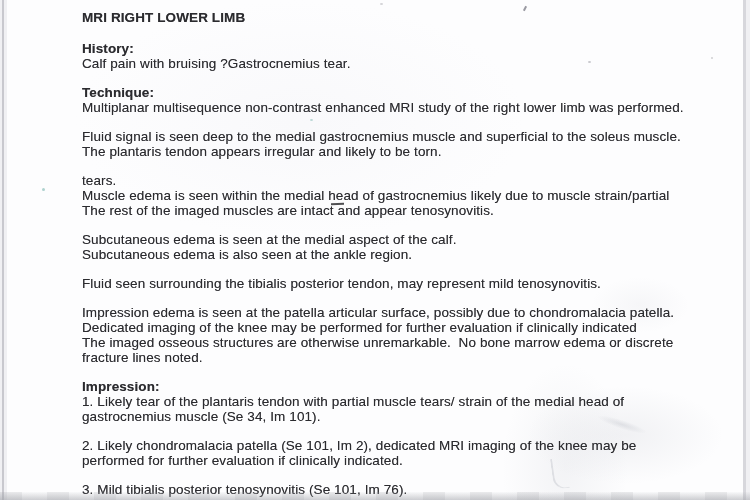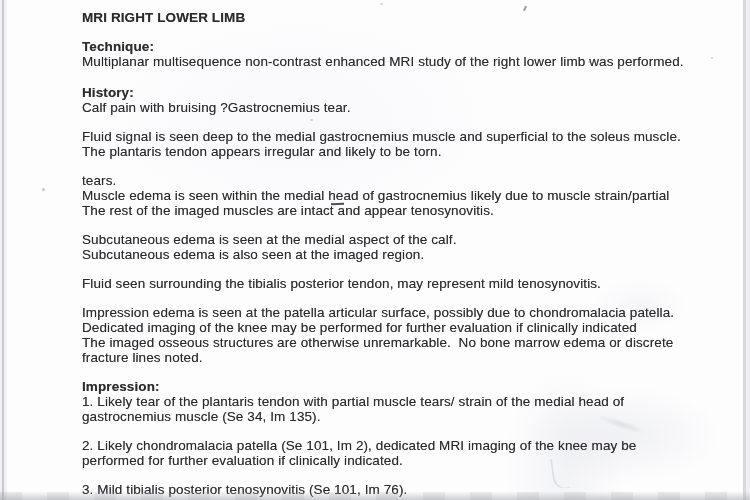--- a/index.html
+++ b/index.html
@@ -54,61 +54,61 @@
 </style>
 </head>
 <body>
 
 <div class="scan-page">
 
   <div class="content">
 
     <div class="line b">MRI RIGHT LOWER LIMB</div>
 
+    <div class="para gap16">
+      <div class="line b">History:</div>
+      <div class="line">Calf pain with bruising ?Gastrocnemius tear.</div>
+    </div>
+
     <div class="para">
       <div class="line b">Technique:</div>
       <div class="line">Multiplanar multisequence non-contrast enhanced MRI study of the right lower limb was performed.</div>
-    </div>
-
-    <div class="para gap16">
-      <div class="line b">History:</div>
-      <div class="line">Calf pain with bruising ?Gastrocnemius tear.</div>
     </div>
 
     <div class="para">
       <div class="line">Fluid signal is seen deep to the medial gastrocnemius muscle and superficial to the soleus muscle.</div>
       <div class="line">The plantaris tendon appears irregular and likely to be torn.</div>
     </div>
 
     <div class="para">
       <div class="line">tears.</div>
       <div class="line">Muscle edema is seen within the medial head of gastrocnemius likely due to muscle strain/partial</div>
       <div class="line">The rest of the imaged muscles are intact and appear tenosynovitis.</div>
     </div>
 
     <div class="para">
       <div class="line">Subcutaneous edema is seen at the medial aspect of the calf.</div>
-      <div class="line">Subcutaneous edema is also seen at the imaged region.</div>
+      <div class="line">Subcutaneous edema is also seen at the ankle region.</div>
     </div>
 
     <div class="para">
       <div class="line">Fluid seen surrounding the tibialis posterior tendon, may represent mild tenosynovitis.</div>
     </div>
 
     <div class="para">
       <div class="line">Impression edema is seen at the patella articular surface, possibly due to chondromalacia patella.</div>
       <div class="line">Dedicated imaging of the knee may be performed for further evaluation if clinically indicated</div>
       <div class="line">The imaged osseous structures are otherwise unremarkable.  No bone marrow edema or discrete</div>
       <div class="line">fracture lines noted.</div>
     </div>
 
     <div class="para">
       <div class="line b">Impression:</div>
       <div class="line">1. Likely tear of the plantaris tendon with partial muscle tears/ strain of the medial head of</div>
-      <div class="line">gastrocnemius muscle (Se 34, Im 135).</div>
+      <div class="line">gastrocnemius muscle (Se 34, Im 101).</div>
     </div>
 
     <div class="para">
       <div class="line">2. Likely chondromalacia patella (Se 101, Im 2), dedicated MRI imaging of the knee may be</div>
       <div class="line">performed for further evaluation if clinically indicated.</div>
     </div>
 
     <div class="para">
       <div class="line">3. Mild tibialis posterior tenosynovitis (Se 101, Im 76).</div>
     </div>

